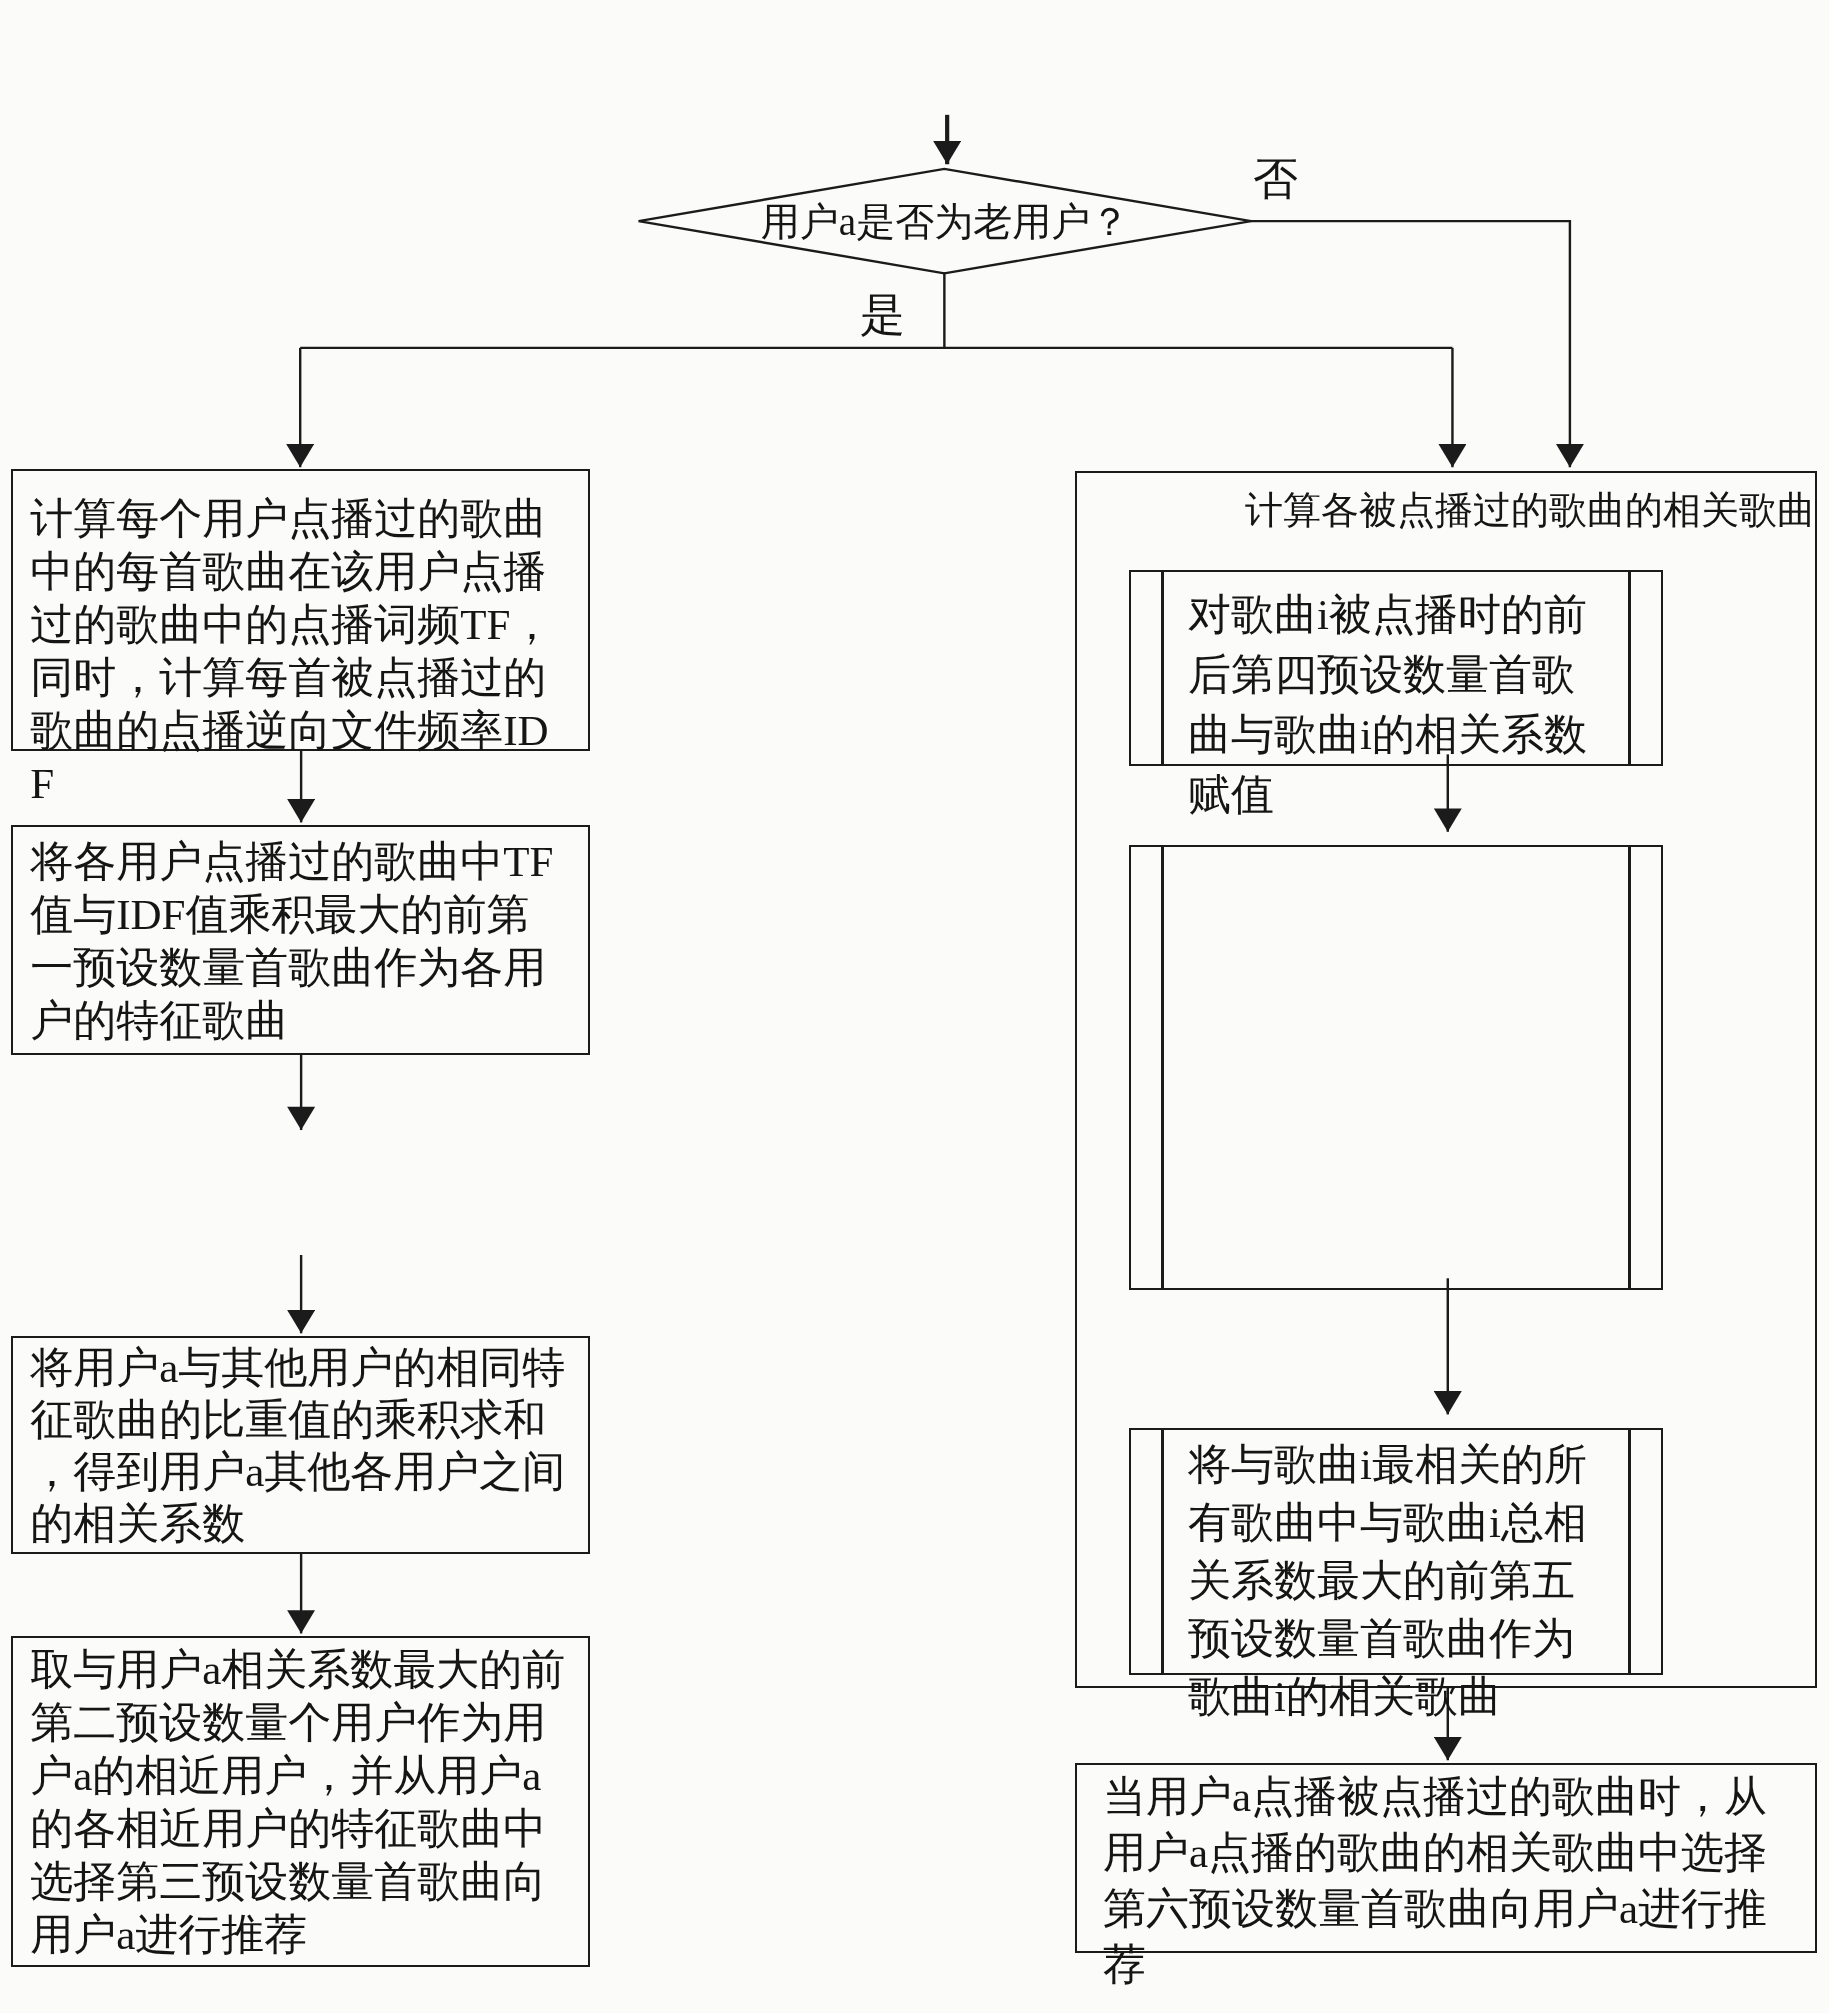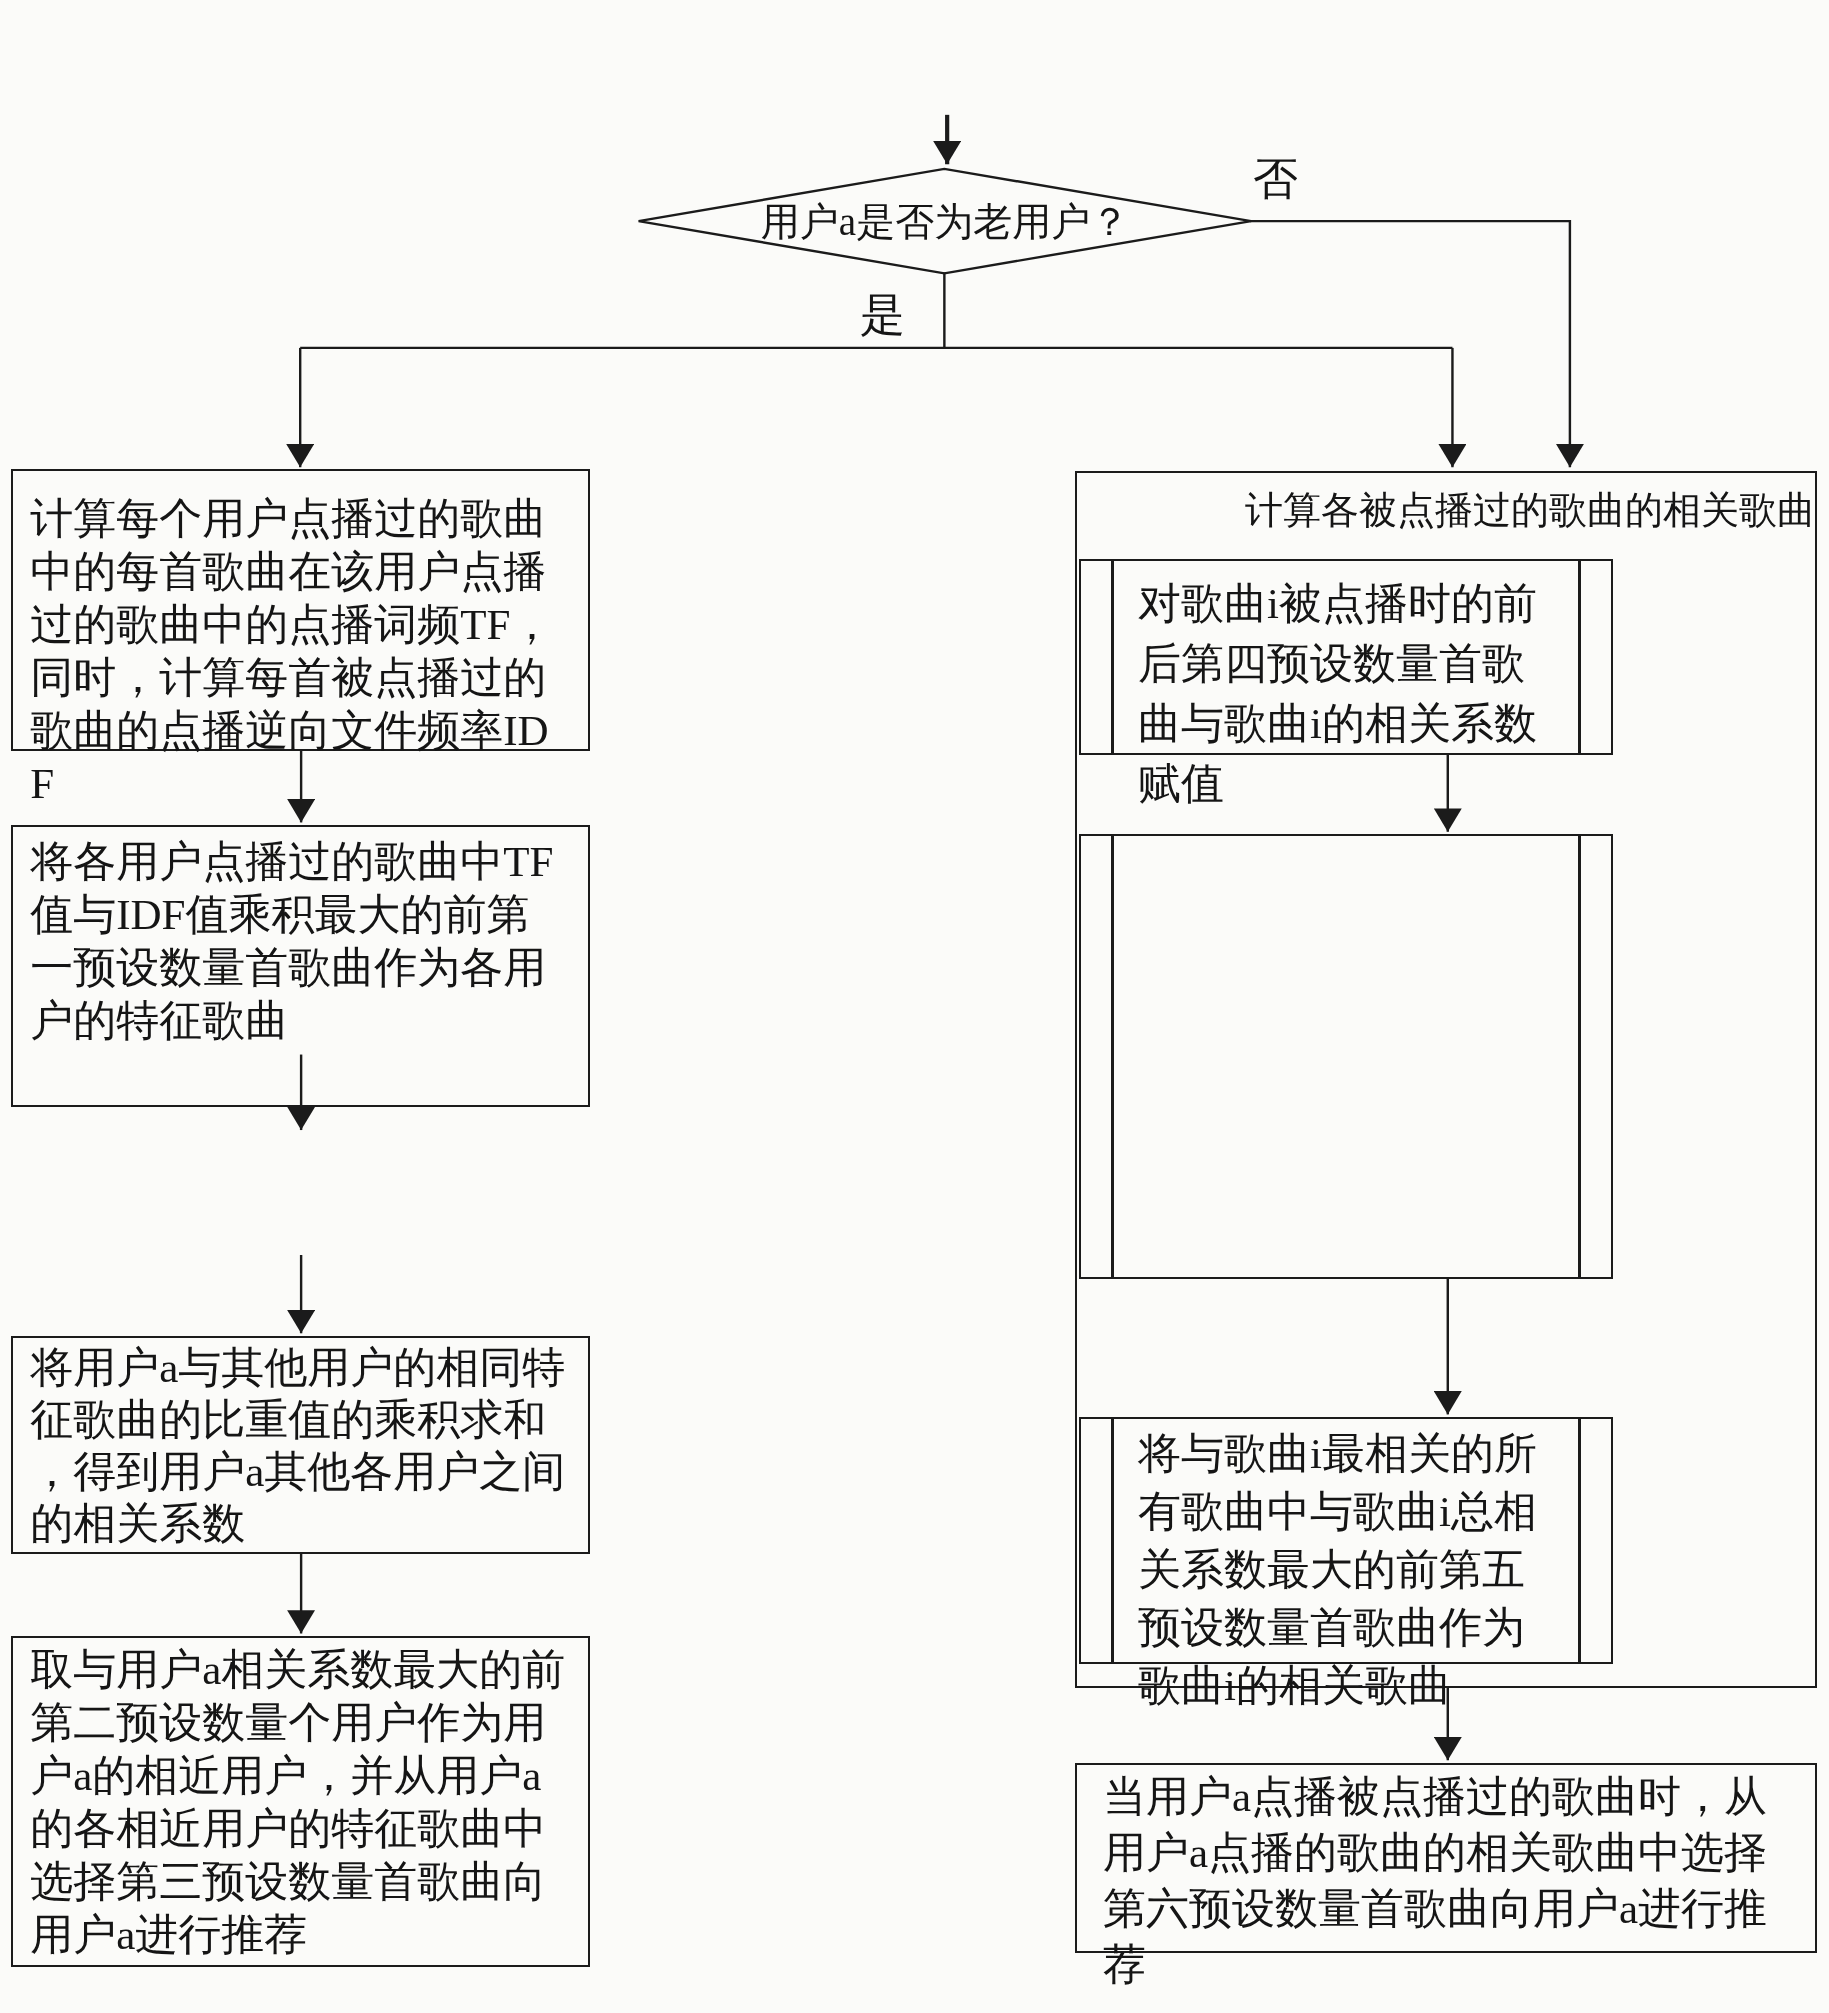--- a/index.html
+++ b/index.html
@@ -30,32 +30,32 @@
     position:absolute;left:653px;top:181px;width:584px;height:82px;
     display:flex;align-items:center;justify-content:center;
     font-size:39px;
   }
   .branch-label{position:absolute;font-size:45px;line-height:45px;}
   #yes-label{left:860px;top:293px;}
   #no-label{left:1253px;top:157px;}
   
   .pbox{left:11.2px;width:579px;padding:21px 17px 0 17px;}
   #lbox1{top:469px;height:282px;}
-  #lbox2{top:825px;height:282px;padding-top:7.5px;}
+  #lbox2{top:825px;height:230px;padding-top:7.5px;}
   #lbox3{top:1133px;height:123px;padding-top:7.5px;}
   #lbox4{top:1336px;height:218px;padding-top:3.7px;line-height:52px;}
   #lbox5{top:1636px;height:331px;padding-top:4.7px;line-height:53px;}
   
   #group{left:1075px;top:471px;width:742px;height:1217px;}
   #group-title{
     position:absolute;left:0;top:0;width:100%;
     padding-top:11px;text-align:right;font-size:38px;
   }
   .sub{
-    left:1079px;width:534px;padding:11.2px 57px 0 57px;
+    left:1129px;width:534px;padding:11.2px 57px 0 57px;margin-top:11px;
   }
   #sub1{top:559px;height:196px;line-height:60px;padding-top:13px;}
   #sub2{top:834px;height:445px;line-height:48px;padding-top:5.6px;}
   #sub3{top:1417px;height:247px;line-height:58px;padding-top:5.6px;}
   .dbar{position:absolute;top:0;bottom:0;width:2.8px;background:#1b1b1b;}
   .dbar.l{left:30px;} .dbar.r{right:30px;}
   #final{
     left:1075px;top:1763px;width:742px;height:190px;
     padding:3.7px 26px 0 26px;line-height:56px;
   }

